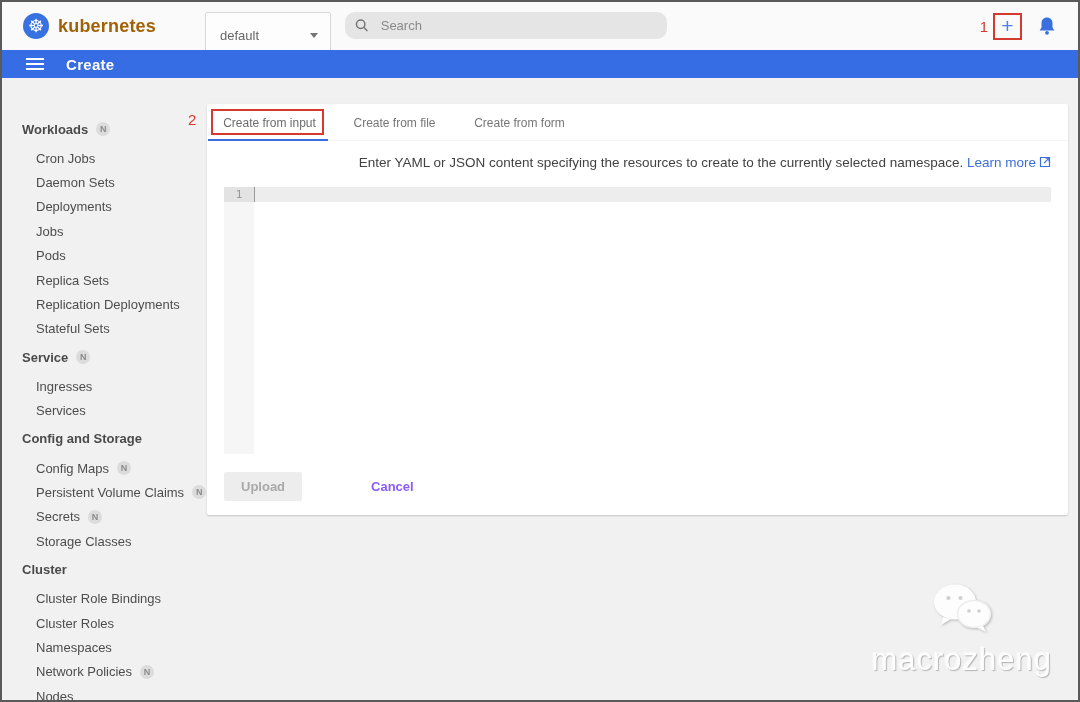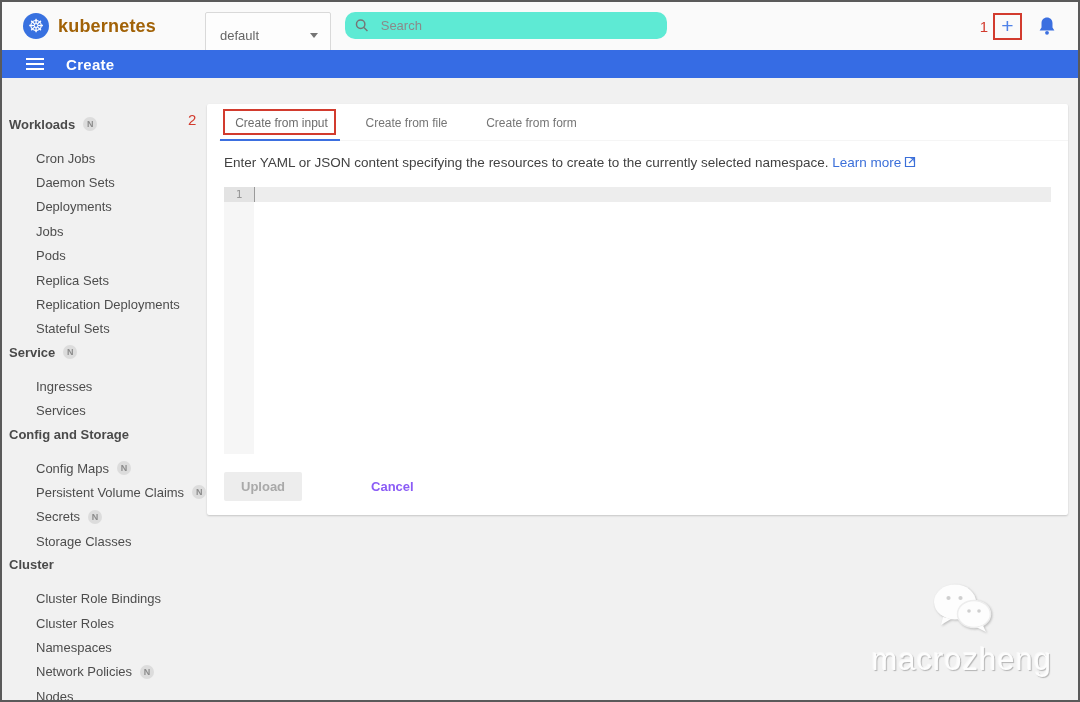--- a/index.html
+++ b/index.html
@@ -11,61 +11,61 @@
   .header { position:absolute; top:0; left:0; right:0; height:48px; background:#fafafa; }
   .brand-wrap { position:absolute; left:21px; top:11px; display:flex; align-items:center; gap:9px; }
   .logo-circle { width:26px; height:26px; border-radius:50%; background:#3871e0; color:#ffffff;
                  display:flex; align-items:center; justify-content:center; font-size:18px; line-height:1; }
   .brand-text { color:#a16207; font-size:18px; font-weight:700; letter-spacing:0.2px; }
   .ns-select { position:absolute; left:203px; top:10px; width:126px; height:46px; background:#fdfdfd;
                border:1px solid #d9d9d9; border-radius:2px; display:flex; align-items:center;
                padding:0 12px 0 14px; cursor:pointer; }
   .ns-value { color:#666; font-size:13px; flex:1; }
   .caret-down { width:0; height:0; border-left:4px solid transparent; border-right:4px solid transparent; border-top:5px solid #757575; }
-  .searchbar { position:absolute; left:343px; top:10px; width:322px; height:27px; background:#5eead4;
+  .searchbar { position:absolute; left:343px; top:10px; width:322px; height:27px; background:#e5e5e5;
                border-radius:10px; display:flex; align-items:center; padding:0 10px; gap:12px; }
   .searchbar input { border:none; outline:none; background:transparent; font-size:13px; color:#555;
                      font-family:"Liberation Sans", sans-serif; width:100%; }
   .searchbar input::placeholder { color:#8a8a8a; }
   .header-right { position:absolute; right:22px; top:0; height:48px; display:flex; align-items:center; }
   .annot-num { color:#d23b2e; font-size:15px; margin-right:5px; }
   .add-box { width:29px; height:27px; border:2px solid #d23b2e; display:flex; align-items:center;
              justify-content:center; margin-right:16px; cursor:pointer; }
   .add-glyph { color:#4f82e8; font-size:21px; line-height:1; margin-top:-2px; }
   .bell { width:18px; height:20px; cursor:pointer; }
 
   
   .appbar { position:absolute; top:48px; left:0; right:0; height:28px; background:#366ce4;
             display:flex; align-items:center; }
   .hamburger { margin-left:24px; width:18px; cursor:pointer; }
   .hamburger div { height:2px; background:#fff; margin:3px 0; }
   .appbar-title { color:#fff; font-size:15px; font-weight:700; margin-left:22px; letter-spacing:0.3px; }
 
   
   .sidebar { position:absolute; top:88px; left:0; width:205px; bottom:0; padding-top:23px; overflow:hidden; }
-  .side-header { height:24px; margin:4px 0 5px 0; padding-left:7px; display:flex; align-items:flex-start;
+  .side-header { height:24px; margin:4px 0 5px 0; padding-left:20px; display:flex; align-items:center;
                  font-size:13px; font-weight:700; color:#4a4a4a; cursor:pointer; }
   .side-item { height:24.4px; padding-left:34px; display:flex; align-items:center; font-size:13px;
                color:#4d4d4d; cursor:pointer; }
   .nbadge { display:inline-flex; align-items:center; justify-content:center; width:14px; height:14px;
             border-radius:50%; background:#dcdcdc; color:#8b8b8b; font-size:9px; font-weight:700;
             margin-left:8px; flex:none; }
 
   
   .card { position:absolute; left:205px; top:102px; width:861px; height:411px; background:#ffffff;
           border-radius:2px; box-shadow:0 1px 2px rgba(0,0,0,0.18); }
   .annot-2 { position:absolute; left:186px; top:109px; color:#d23b2e; font-size:15px; }
-  .tabs { position:absolute; top:0; left:12px; right:0; height:37px; display:flex;
+  .tabs { position:absolute; top:0; left:0; right:0; height:37px; display:flex;
           border-bottom:1px solid #f5f5f5; }
   .tab { position:relative; width:125px; height:37px; display:flex; align-items:center; justify-content:center;
          font-size:12px; color:#757575; cursor:pointer; }
   .tab.active { color:#6c6c6c; }
   .tab.active::after { content:""; position:absolute; left:1px; right:4px; bottom:0; height:2px; background:#3b6fe0; }
   .tab-annot-box { position:absolute; left:4px; right:8px; top:5px; bottom:6px; border:2px solid #d23b2e; pointer-events:none; }
-  .desc { position:absolute; left:17px; top:51px; right:17px; font-size:13.5px; color:#424242; }
+  .desc { position:absolute; left:23px; top:51px; right:17px; font-size:13.5px; color:#424242;text-align:right; }
   .learn-more { color:#3b6fd9; text-decoration:none; cursor:pointer; }
   .ext-icon { display:inline-block; vertical-align:-1px; margin-left:3px; }
 
   .editor { position:absolute; left:17px; top:83px; width:827px; height:267px; background:#ffffff; display:flex; }
   .gutter { width:30px; background:#f6f6f6; flex:none; font-family:"DejaVu Sans Mono", monospace; }
   .gutter .lineno { height:15px; background:#e3e3e3; color:#979797; font-size:11px; line-height:15px;
                     text-align:center; }
   .code-area { flex:1; cursor:text; }
   .active-line { height:15px; background:#ededed; border-left:1px solid #9a9a9a; }
 

